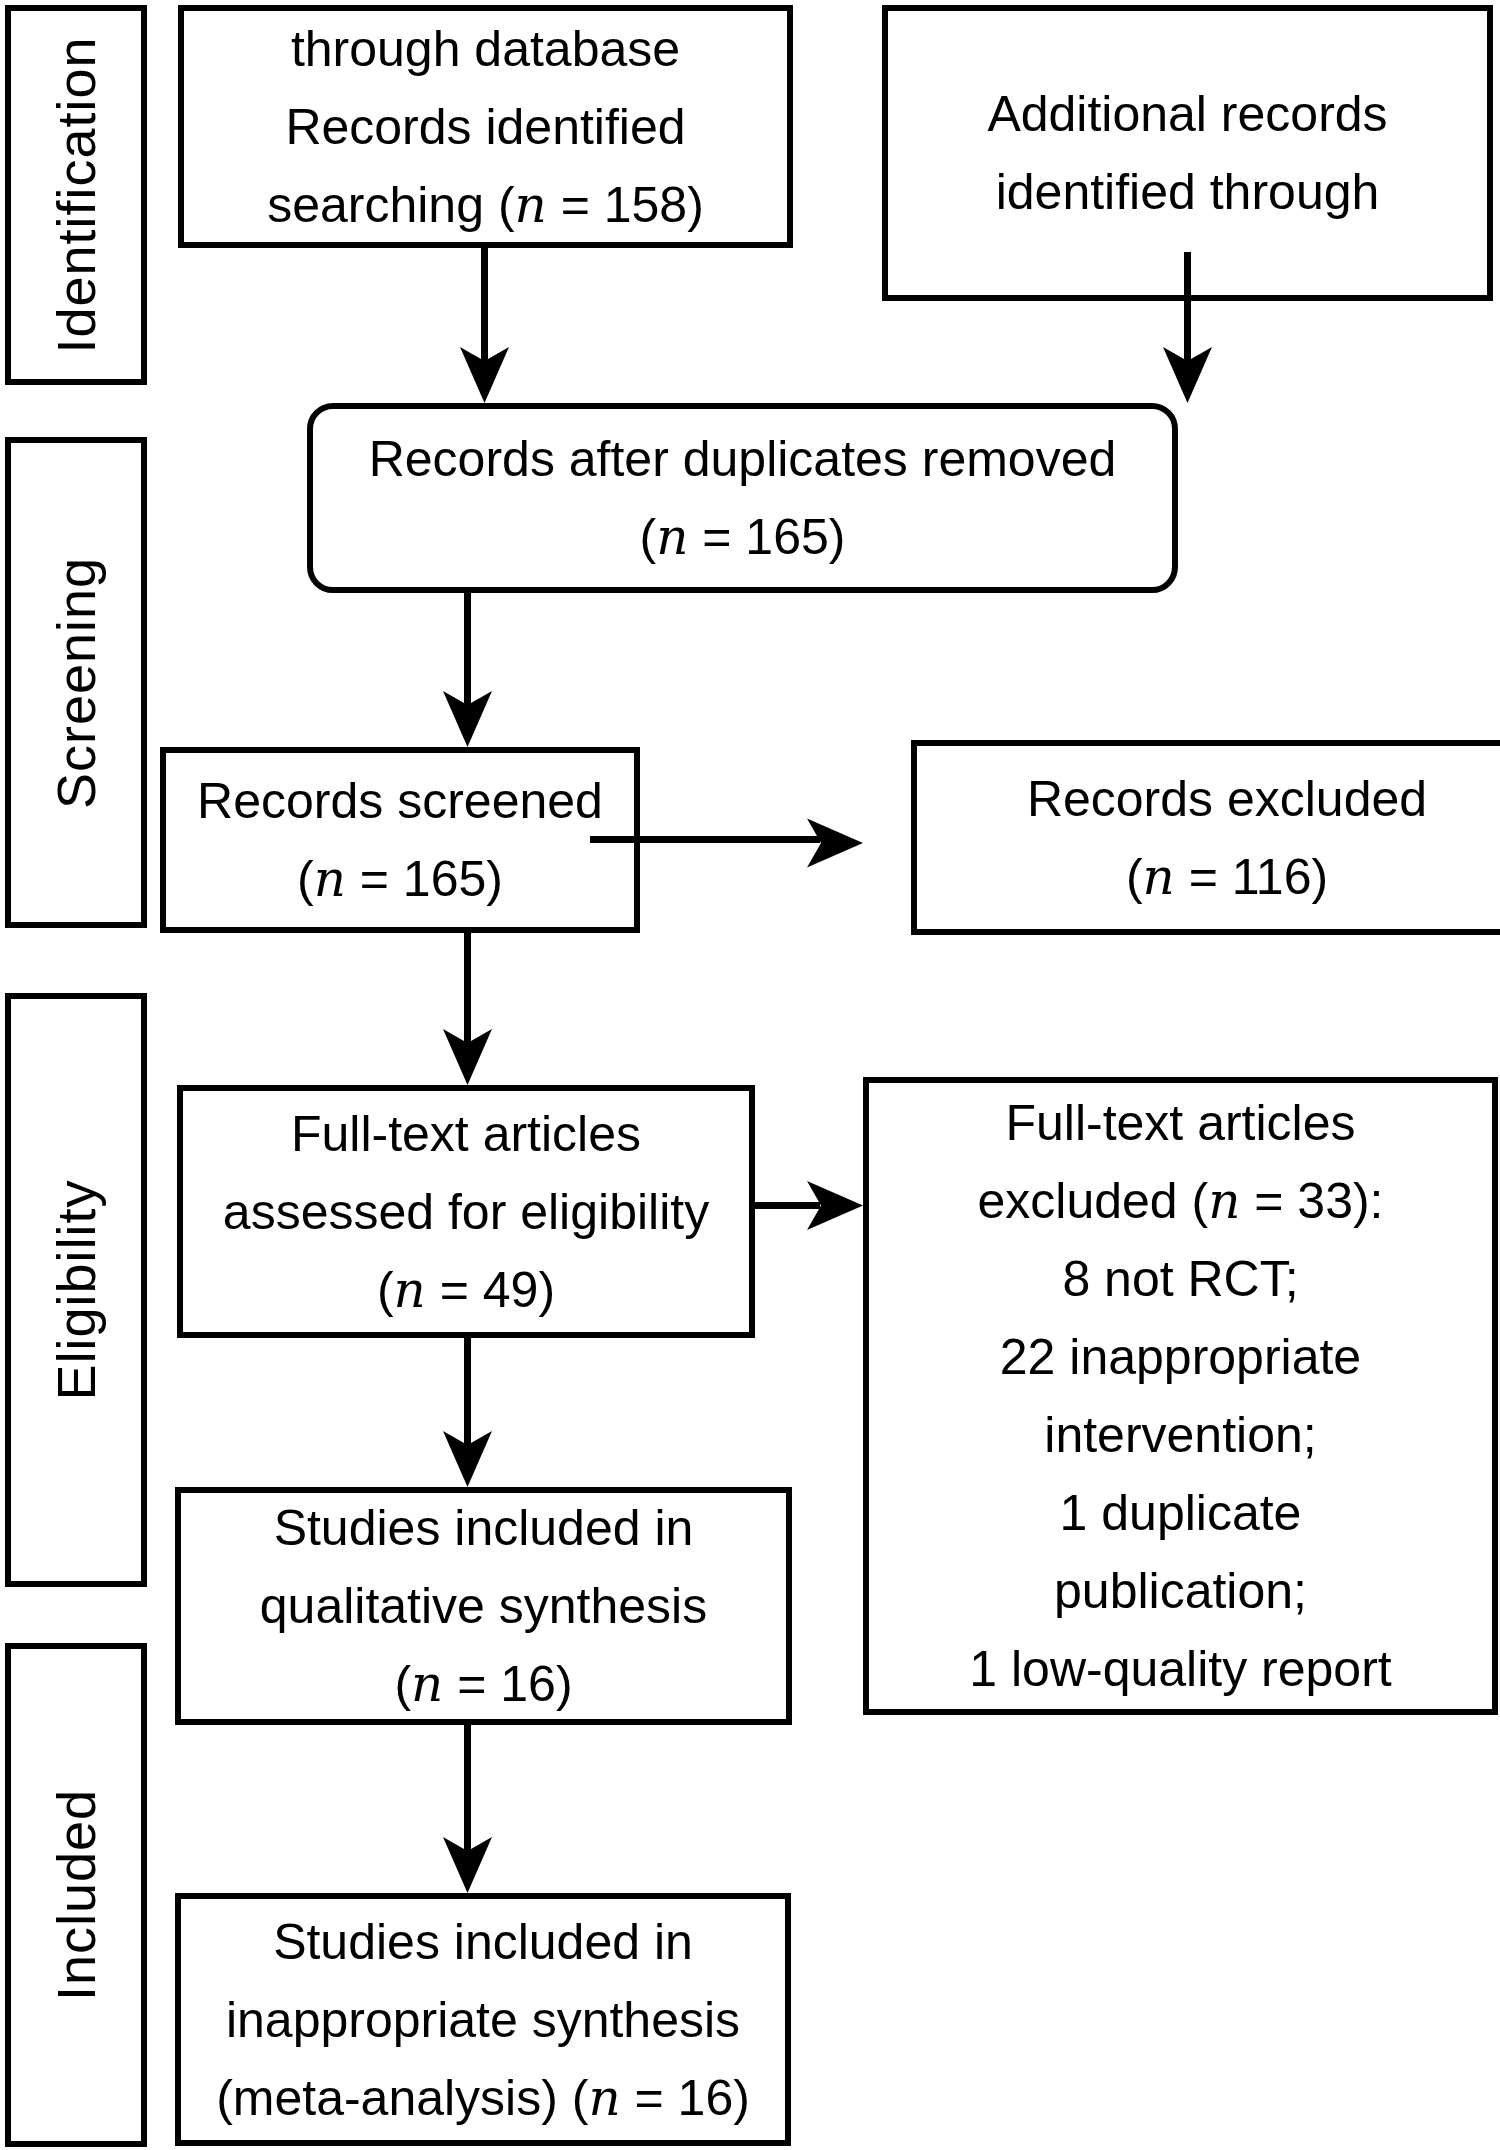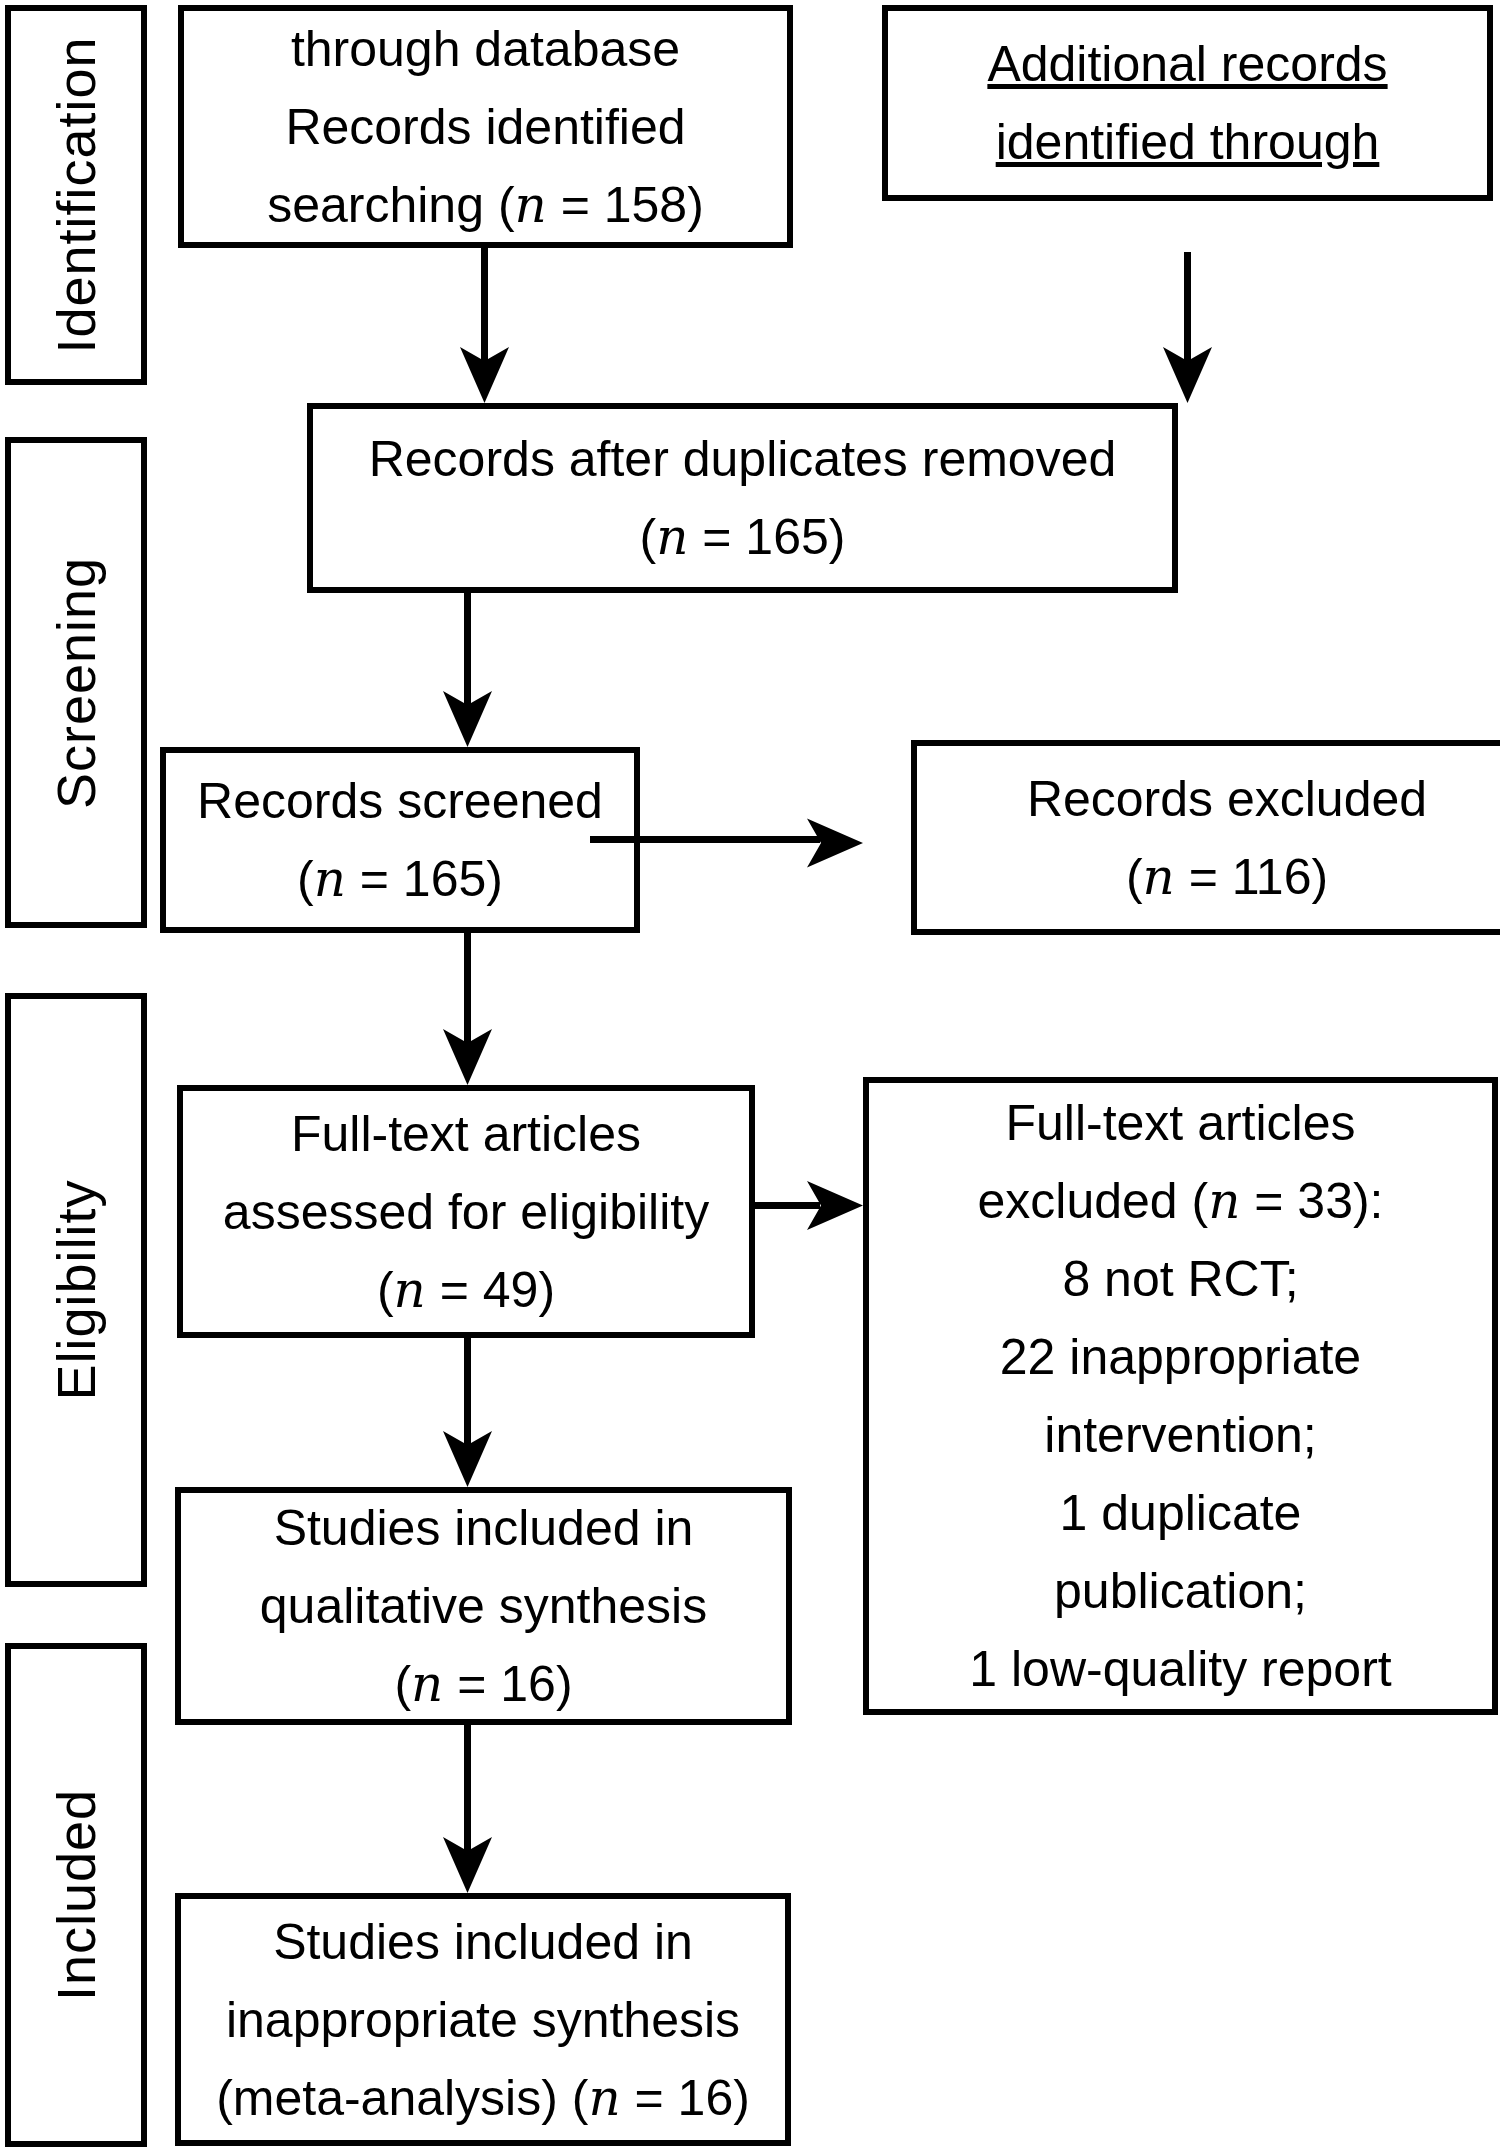--- a/index.html
+++ b/index.html
@@ -73,26 +73,26 @@
   <div class="sidebox" style="top:1643px;height:504px;">
     <span class="vtext">Included</span>
   </div>
 
   <div class="box" style="left:178px;top:5px;width:615px;height:243px;">
     <div class="bline"><span>through database</span></div>
     <div class="bline"><span>Records identified</span></div>
     <div class="bline"><span>searching (</span><i class="nv">n</i><span> = 158)</span></div>
   </div>
 
-  <div class="box" style="left:882px;top:5px;width:611px;height:196px;text-decoration:underline;">
+  <div class="box" style="left:882px;top:5px;width:611px;height:296px;">
     <div class="bline"><span>Additional records</span></div>
     <div class="bline"><span>identified through</span></div>
   </div>
 
-  <div class="box" style="left:307px;top:403px;width:871px;height:190px;">
+  <div class="box" style="left:307px;top:403px;width:871px;height:190px;border-radius:26px;">
     <div class="bline"><span>Records after duplicates removed</span></div>
     <div class="bline"><span>(</span><i class="nv">n</i><span> = 165)</span></div>
   </div>
 
   <div class="box" style="left:160px;top:747px;width:480px;height:186px;">
     <div class="bline"><span>Records screened</span></div>
     <div class="bline"><span>(</span><i class="nv">n</i><span> = 165)</span></div>
   </div>
 
   <div class="box" style="left:863px;top:740px;width:632px;height:195px;margin-left:48px;">

